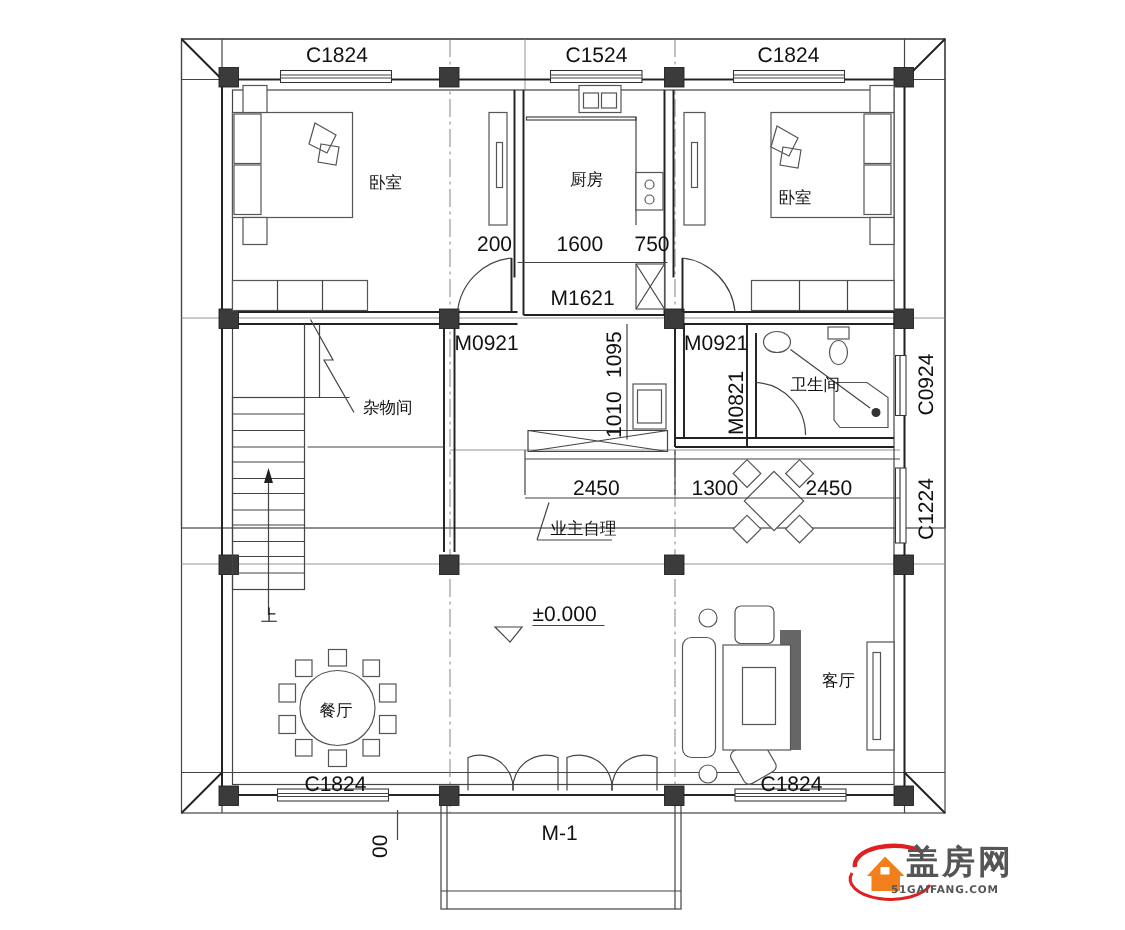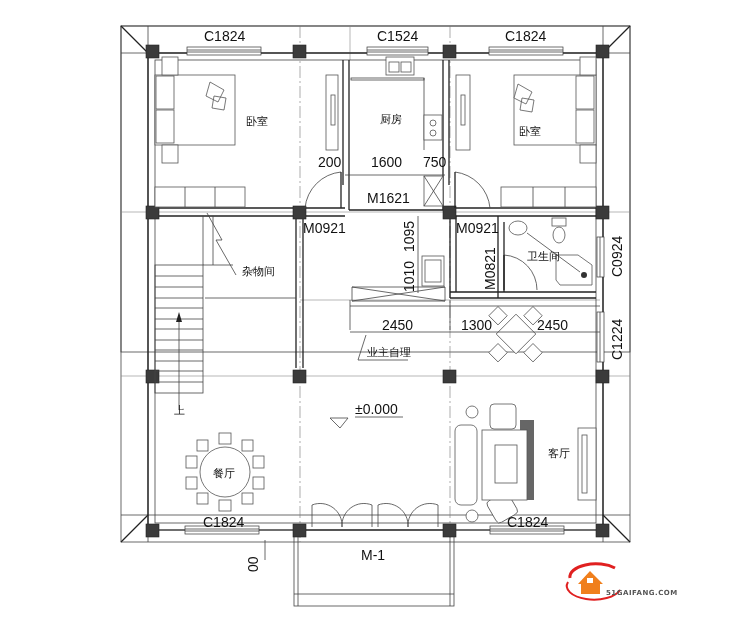--- a/index.html
+++ b/index.html
@@ -10,21 +10,21 @@
   .dim{font-family:"Liberation Sans","DejaVu Sans",sans-serif;font-size:14px;fill:#111;}
   .wall{fill:none;stroke:#222;stroke-width:1.3;}
   .thin{fill:none;stroke:#444;stroke-width:0.8;}
   .grid{fill:none;stroke:#888;stroke-width:0.6;}
   .axis{fill:none;stroke:#777;stroke-width:0.6;stroke-dasharray:12 3 2 3;}
   .col{fill:#3b3b3b;stroke:#222;stroke-width:0.6;}
   .furn{fill:#fff;stroke:#555;stroke-width:0.8;}
   .win{fill:#fff;stroke:#333;stroke-width:0.7;}
   #logo{position:absolute;left:562px;top:560px;width:160px;height:40px;}
   #logo .brand{position:absolute;left:42px;top:0px;font-family:"DejaVu Sans",sans-serif;font-size:22px;font-weight:bold;color:#555;letter-spacing:2px;}
-  #logo .url{position:absolute;left:44px;top:29px;font-family:"DejaVu Sans",sans-serif;font-size:7px;font-weight:bold;color:#555;letter-spacing:0.5px;}
+  #logo .url{position:absolute;left:32px;top:29px;font-family:"DejaVu Sans",sans-serif;font-size:7px;font-weight:bold;color:#555;letter-spacing:0.5px;}
 </style>
 </head>
 <body>
 
 <svg width="750" height="620" viewBox="0 0 750 620">
 
   <g>
     <rect x="121" y="26" width="509" height="326" class="thin"></rect>
     <rect x="121" y="26" width="509" height="516" class="thin"></rect>
     <line x1="121" y1="26" x2="148" y2="53" class="wall"></line>
@@ -300,14 +300,15 @@
 
   <g>
     <path d="M570 578 A26 13 0 0 1 615 568" fill="none" stroke="#e02020" stroke-width="3"></path>
     <path d="M568 582 A26 13 0 0 0 620 590" fill="none" stroke="#e02020" stroke-width="2"></path>
     <path d="M578 584 L590 571 L603 584 L600 584 L600 594 L581 594 L581 584z" fill="#f07f1c"></path>
     <rect x="587" y="578" width="6" height="5" fill="#fff"></rect>
   </g>
 </svg>
 
 <div id="logo">
+  <div class="brand">盖房网</div>
   <div class="url">51GAIFANG.COM</div>
 </div>
 
 </body></html>

